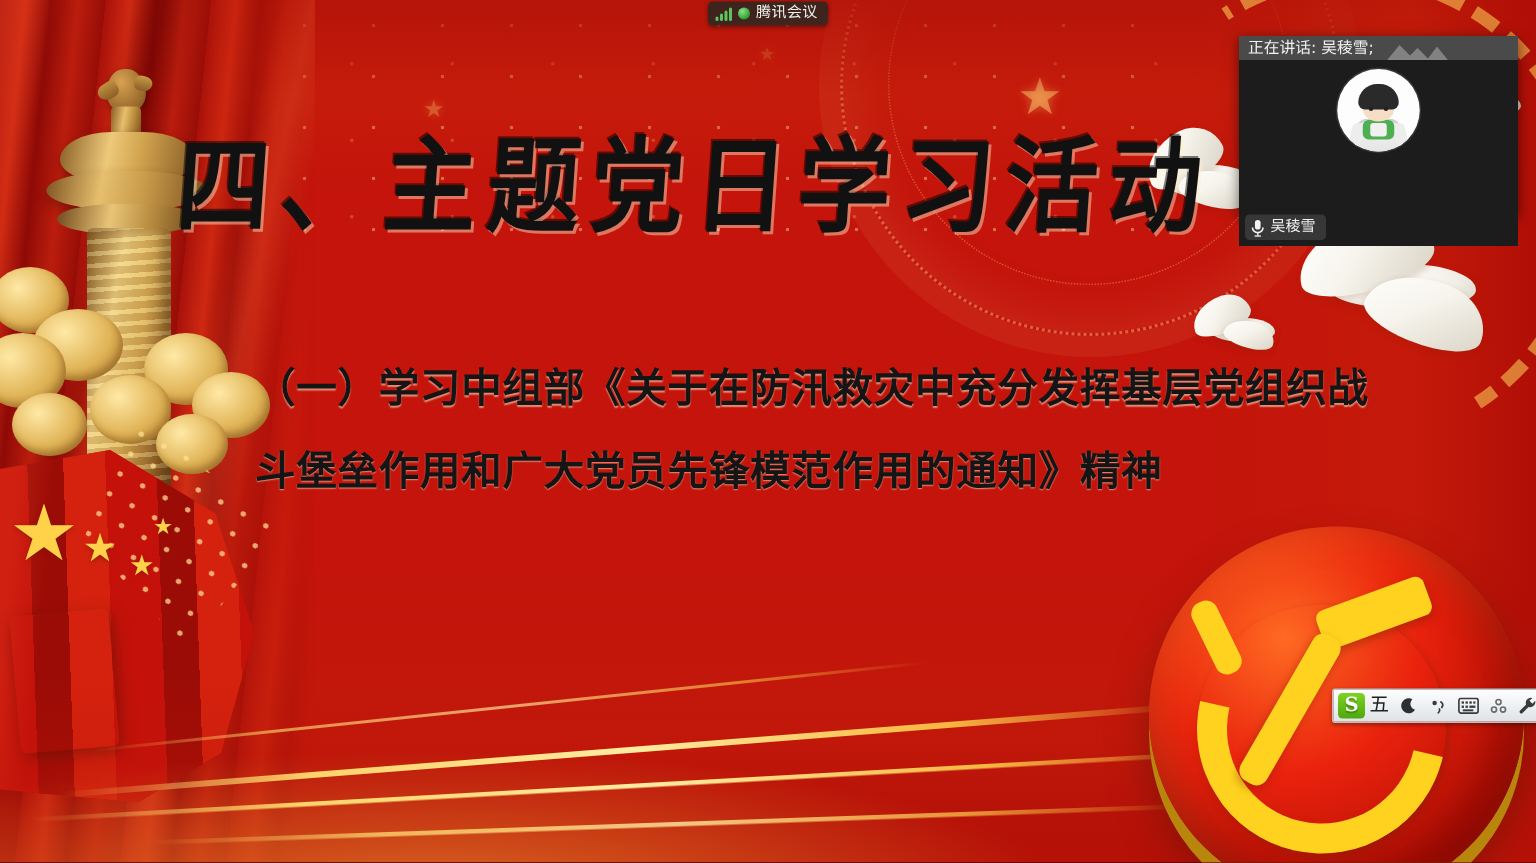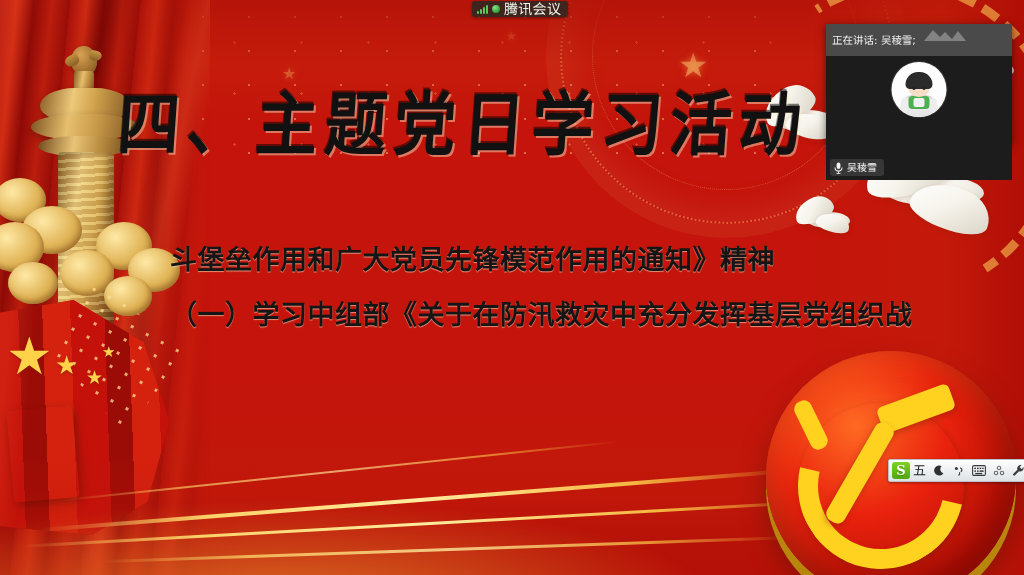--- a/index.html
+++ b/index.html
@@ -346,38 +346,38 @@
   .tm-signal i:nth-child(1){ height: 3px; }
   .tm-signal i:nth-child(2){ height: 5px; }
   .tm-signal i:nth-child(3){ height: 7px; }
   .tm-signal i:nth-child(4){ height: 9px; }
   .tm-dot {
     width: 8px; height: 8px; border-radius: 50%;
     background: radial-gradient(circle at 35% 32%, #8ce08c, #2ea02e 70%, #1d7a1d);
   }
   .tm-label {
     color: #eef3ee;
-    font-size: 14px;
+    font-size: 10px;
     font-family: "DejaVu Sans", "Liberation Sans", sans-serif;
     letter-spacing: 0.3px;
     line-height: 1;
     white-space: nowrap;
   }
 
   
   .video-panel {
     position: absolute;
     left: 826px; top: 24px;
     width: 186px; height: 120px;
     background: #202020;
     box-shadow: 0 2px 8px rgba(0,0,0,0.55);
   }
   .vp-header {
     position: relative;
-    height: 32px;
+    height: 16px;
     background: #4a4a4a;
     display: flex;
     align-items: center;
     padding-left: 6px;
     overflow: hidden;
   }
   .vp-speaking {
     color: #f0f0f0;
     font-size: 10.5px;
     font-family: "DejaVu Sans", "Liberation Sans", sans-serif;
@@ -583,22 +583,22 @@
   </div>
 
   <div class="dove" style="left:960px; top:46px; width:60px; height:40px; opacity:.92;">
     <div class="body" style="left:14px; top:16px; width:40px; height:15px;"></div>
     <div class="wing" style="left:0px;  top:0px;  width:38px; height:24px; transform: rotate(-30deg);"></div>
   </div>
 
   <div class="slide-title">四、主题党日学习活动</div>
 
   <div class="body-block">
+    <div class="body-line">（一）学习中组部《关于在防汛救灾中充分发挥基层党组织战</div>
     <div class="body-line">斗堡垒作用和广大党员先锋模范作用的通知》精神</div>
-    <div class="body-line">（一）学习中组部《关于在防汛救灾中充分发挥基层党组织战</div>
     <div class="body-gap"></div>
   </div>
 
   <div class="tm-bar">
     <span class="tm-signal">
       <i></i>
         <i></i>
         <i></i>
         <i></i>
     </span>

